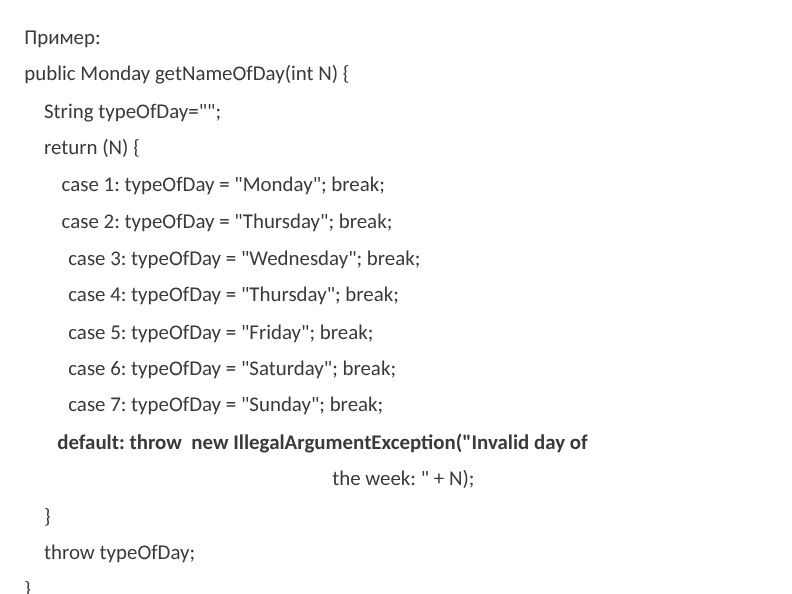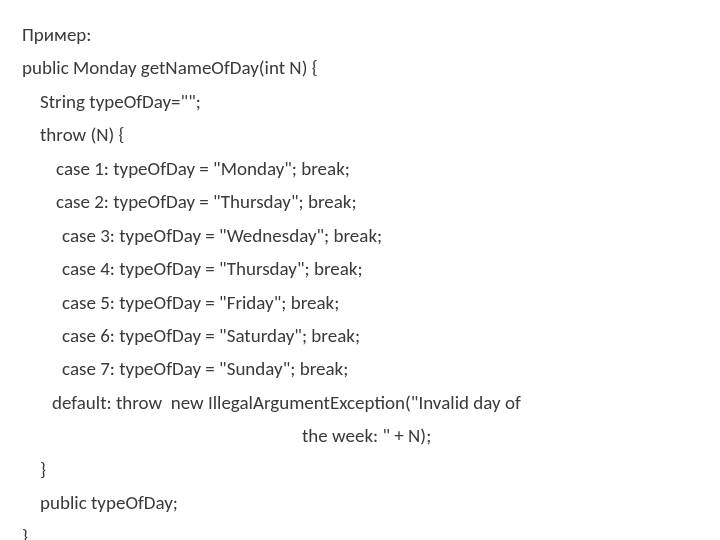--- a/index.html
+++ b/index.html
@@ -16,34 +16,34 @@
       color: #3a3a3a;
       padding: 8px 10px;
       line-height: 1.55;
     }
     .line {
       white-space: pre;
     }
     .indent1 { padding-left: 18px; }
     .indent2 { padding-left: 34px; }
     .indent3 { padding-left: 40px; }
-    .indent-default { padding-left: 30px; }
+    .indent-default { padding-left: 30px; font-weight: bold; }
     .indent-continue { padding-left: 280px; }
   </style>
 </head>
 <body>
 
 <div class="line">Пример:</div>
 <div class="line">public Monday getNameOfDay(int N) {</div>
 <div class="line indent1">String typeOfDay="";</div>
-<div class="line indent1">throw (N) {</div>
+<div class="line indent1">return (N) {</div>
 <div class="line indent2">case 1: typeOfDay = "Monday"; break;</div>
 <div class="line indent2">case 2: typeOfDay = "Thursday"; break;</div>
 <div class="line indent3">case 3: typeOfDay = "Wednesday"; break;</div>
 <div class="line indent3">case 4: typeOfDay = "Thursday"; break;</div>
 <div class="line indent3">case 5: typeOfDay = "Friday"; break;</div>
 <div class="line indent3">case 6: typeOfDay = "Saturday"; break;</div>
 <div class="line indent3">case 7: typeOfDay = "Sunday"; break;</div>
 <div class="line indent-default">default: throw  new IllegalArgumentException("Invalid day of</div>
 <div class="line indent-continue">the week: " + N);</div>
 <div class="line indent1">}</div>
-<div class="line indent1">public typeOfDay;</div>
+<div class="line indent1">throw typeOfDay;</div>
 <div class="line">}</div>
 
 </body></html>

